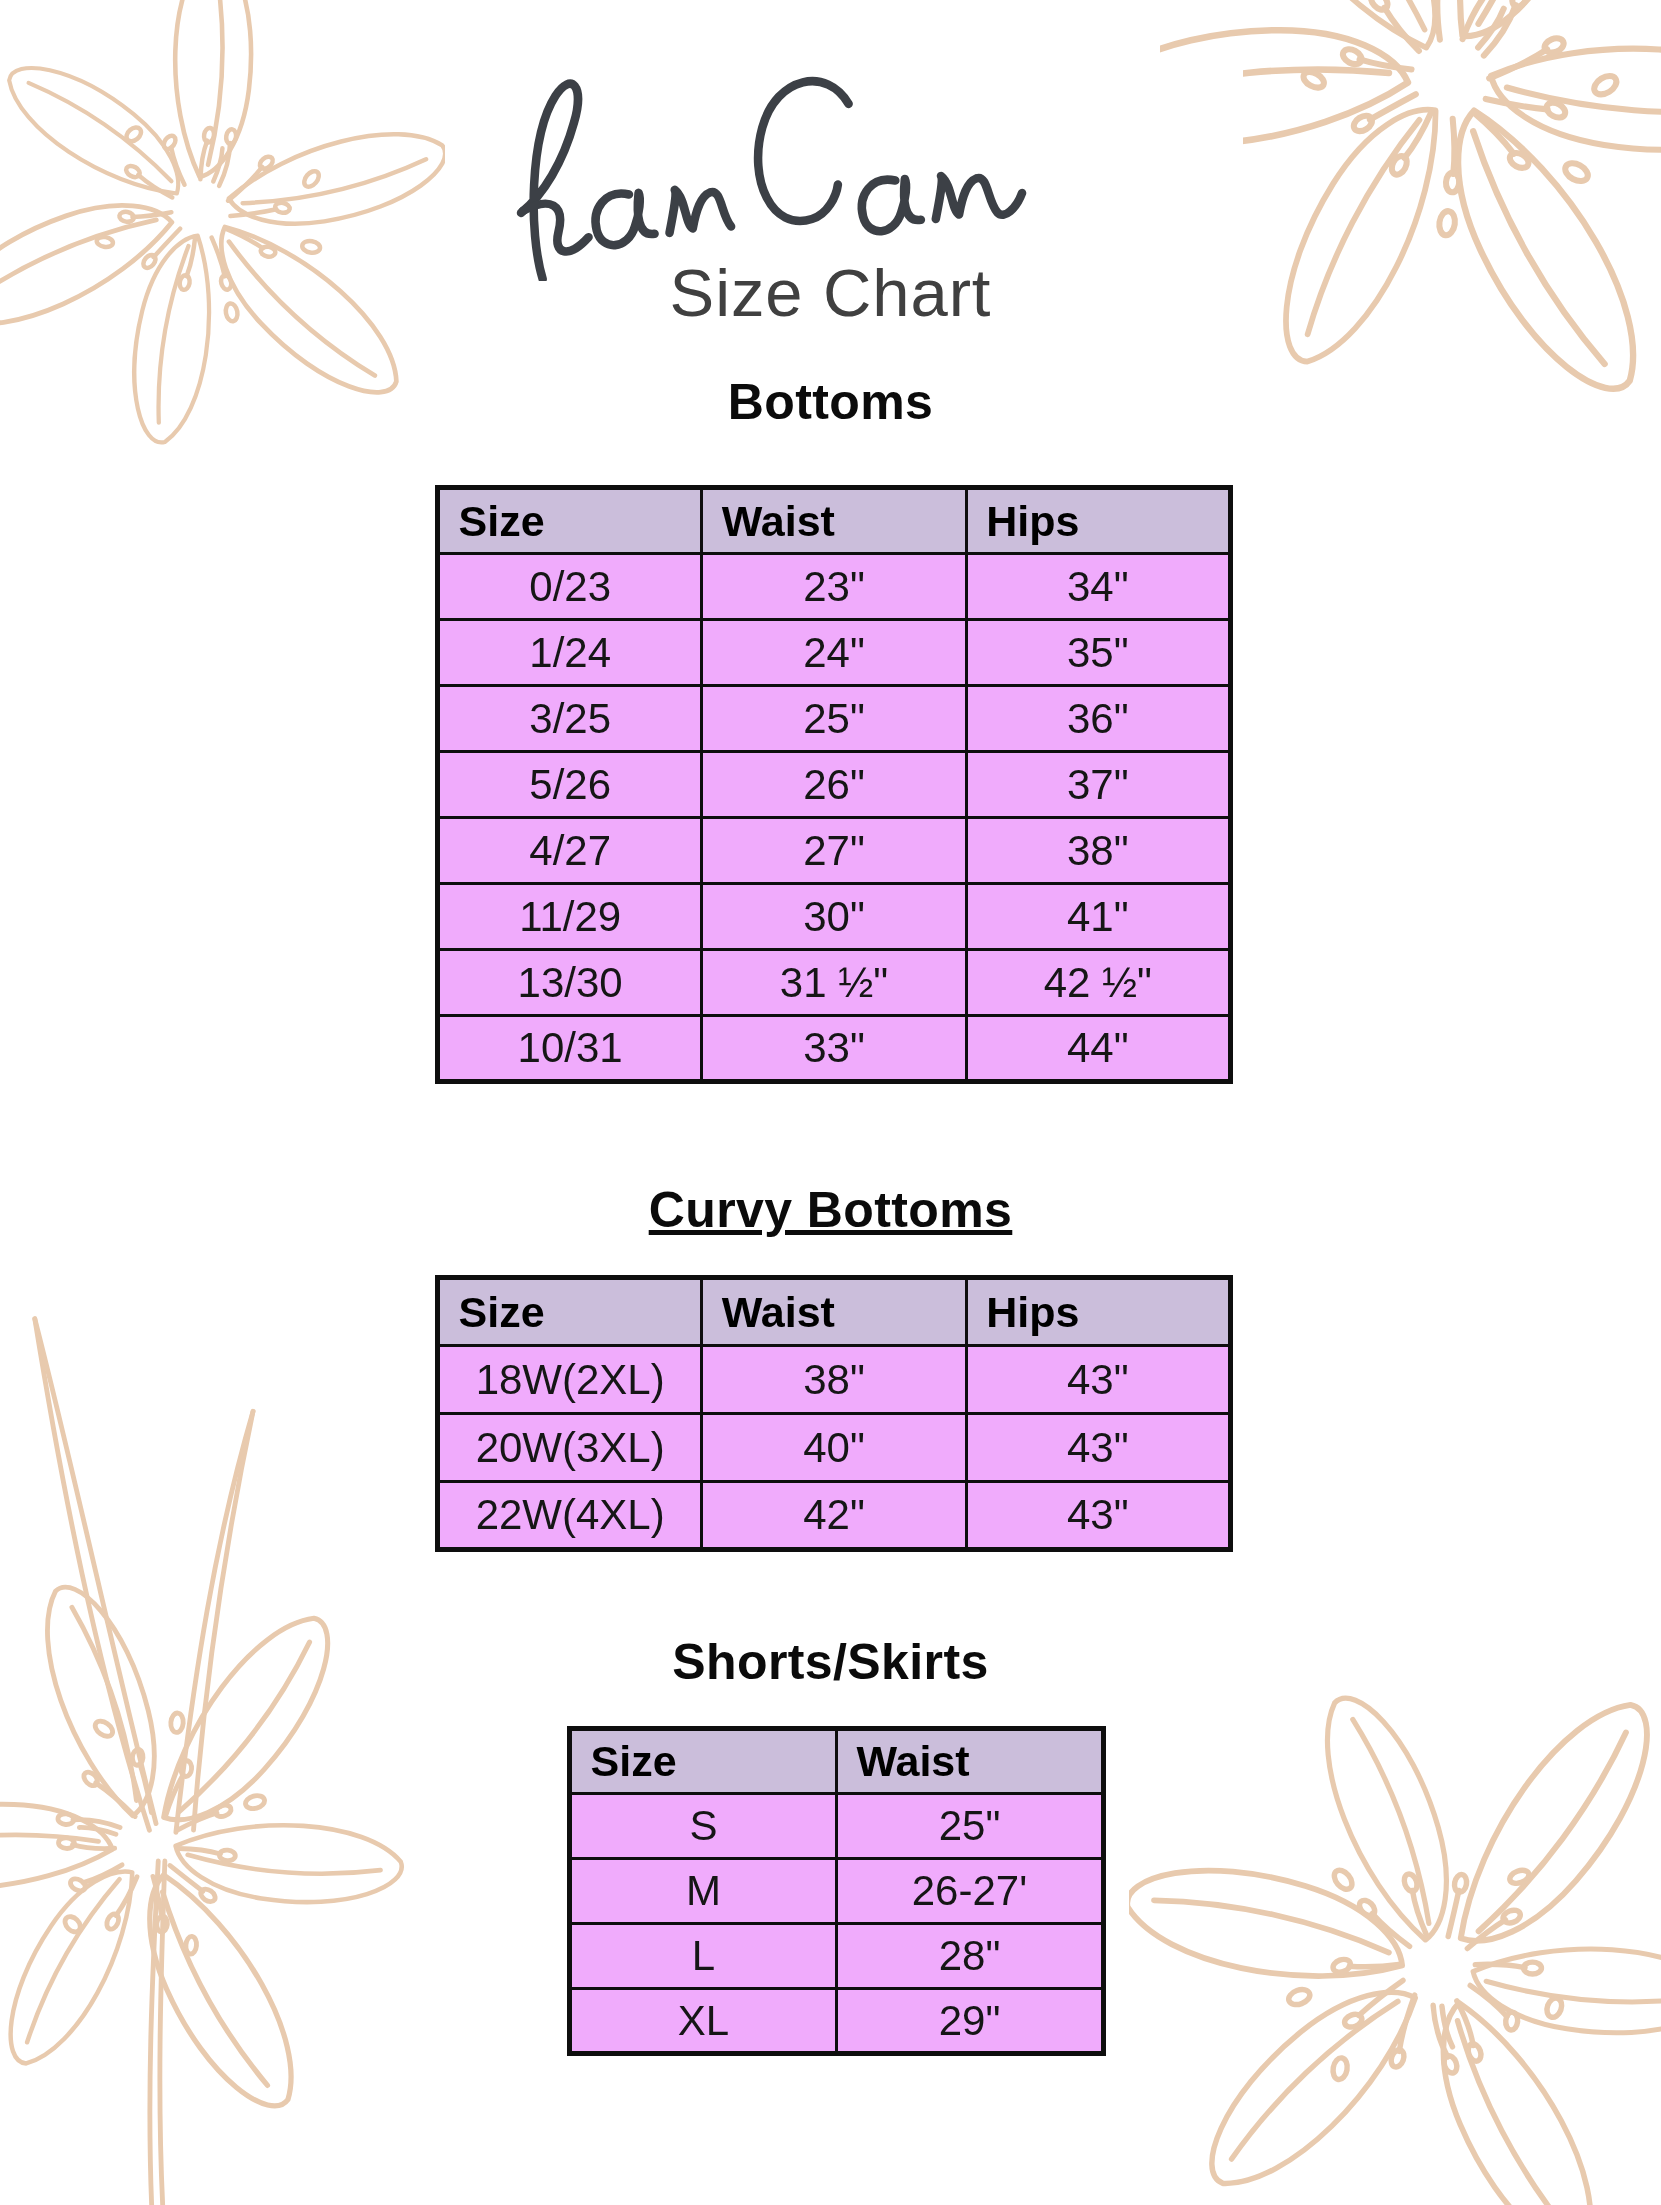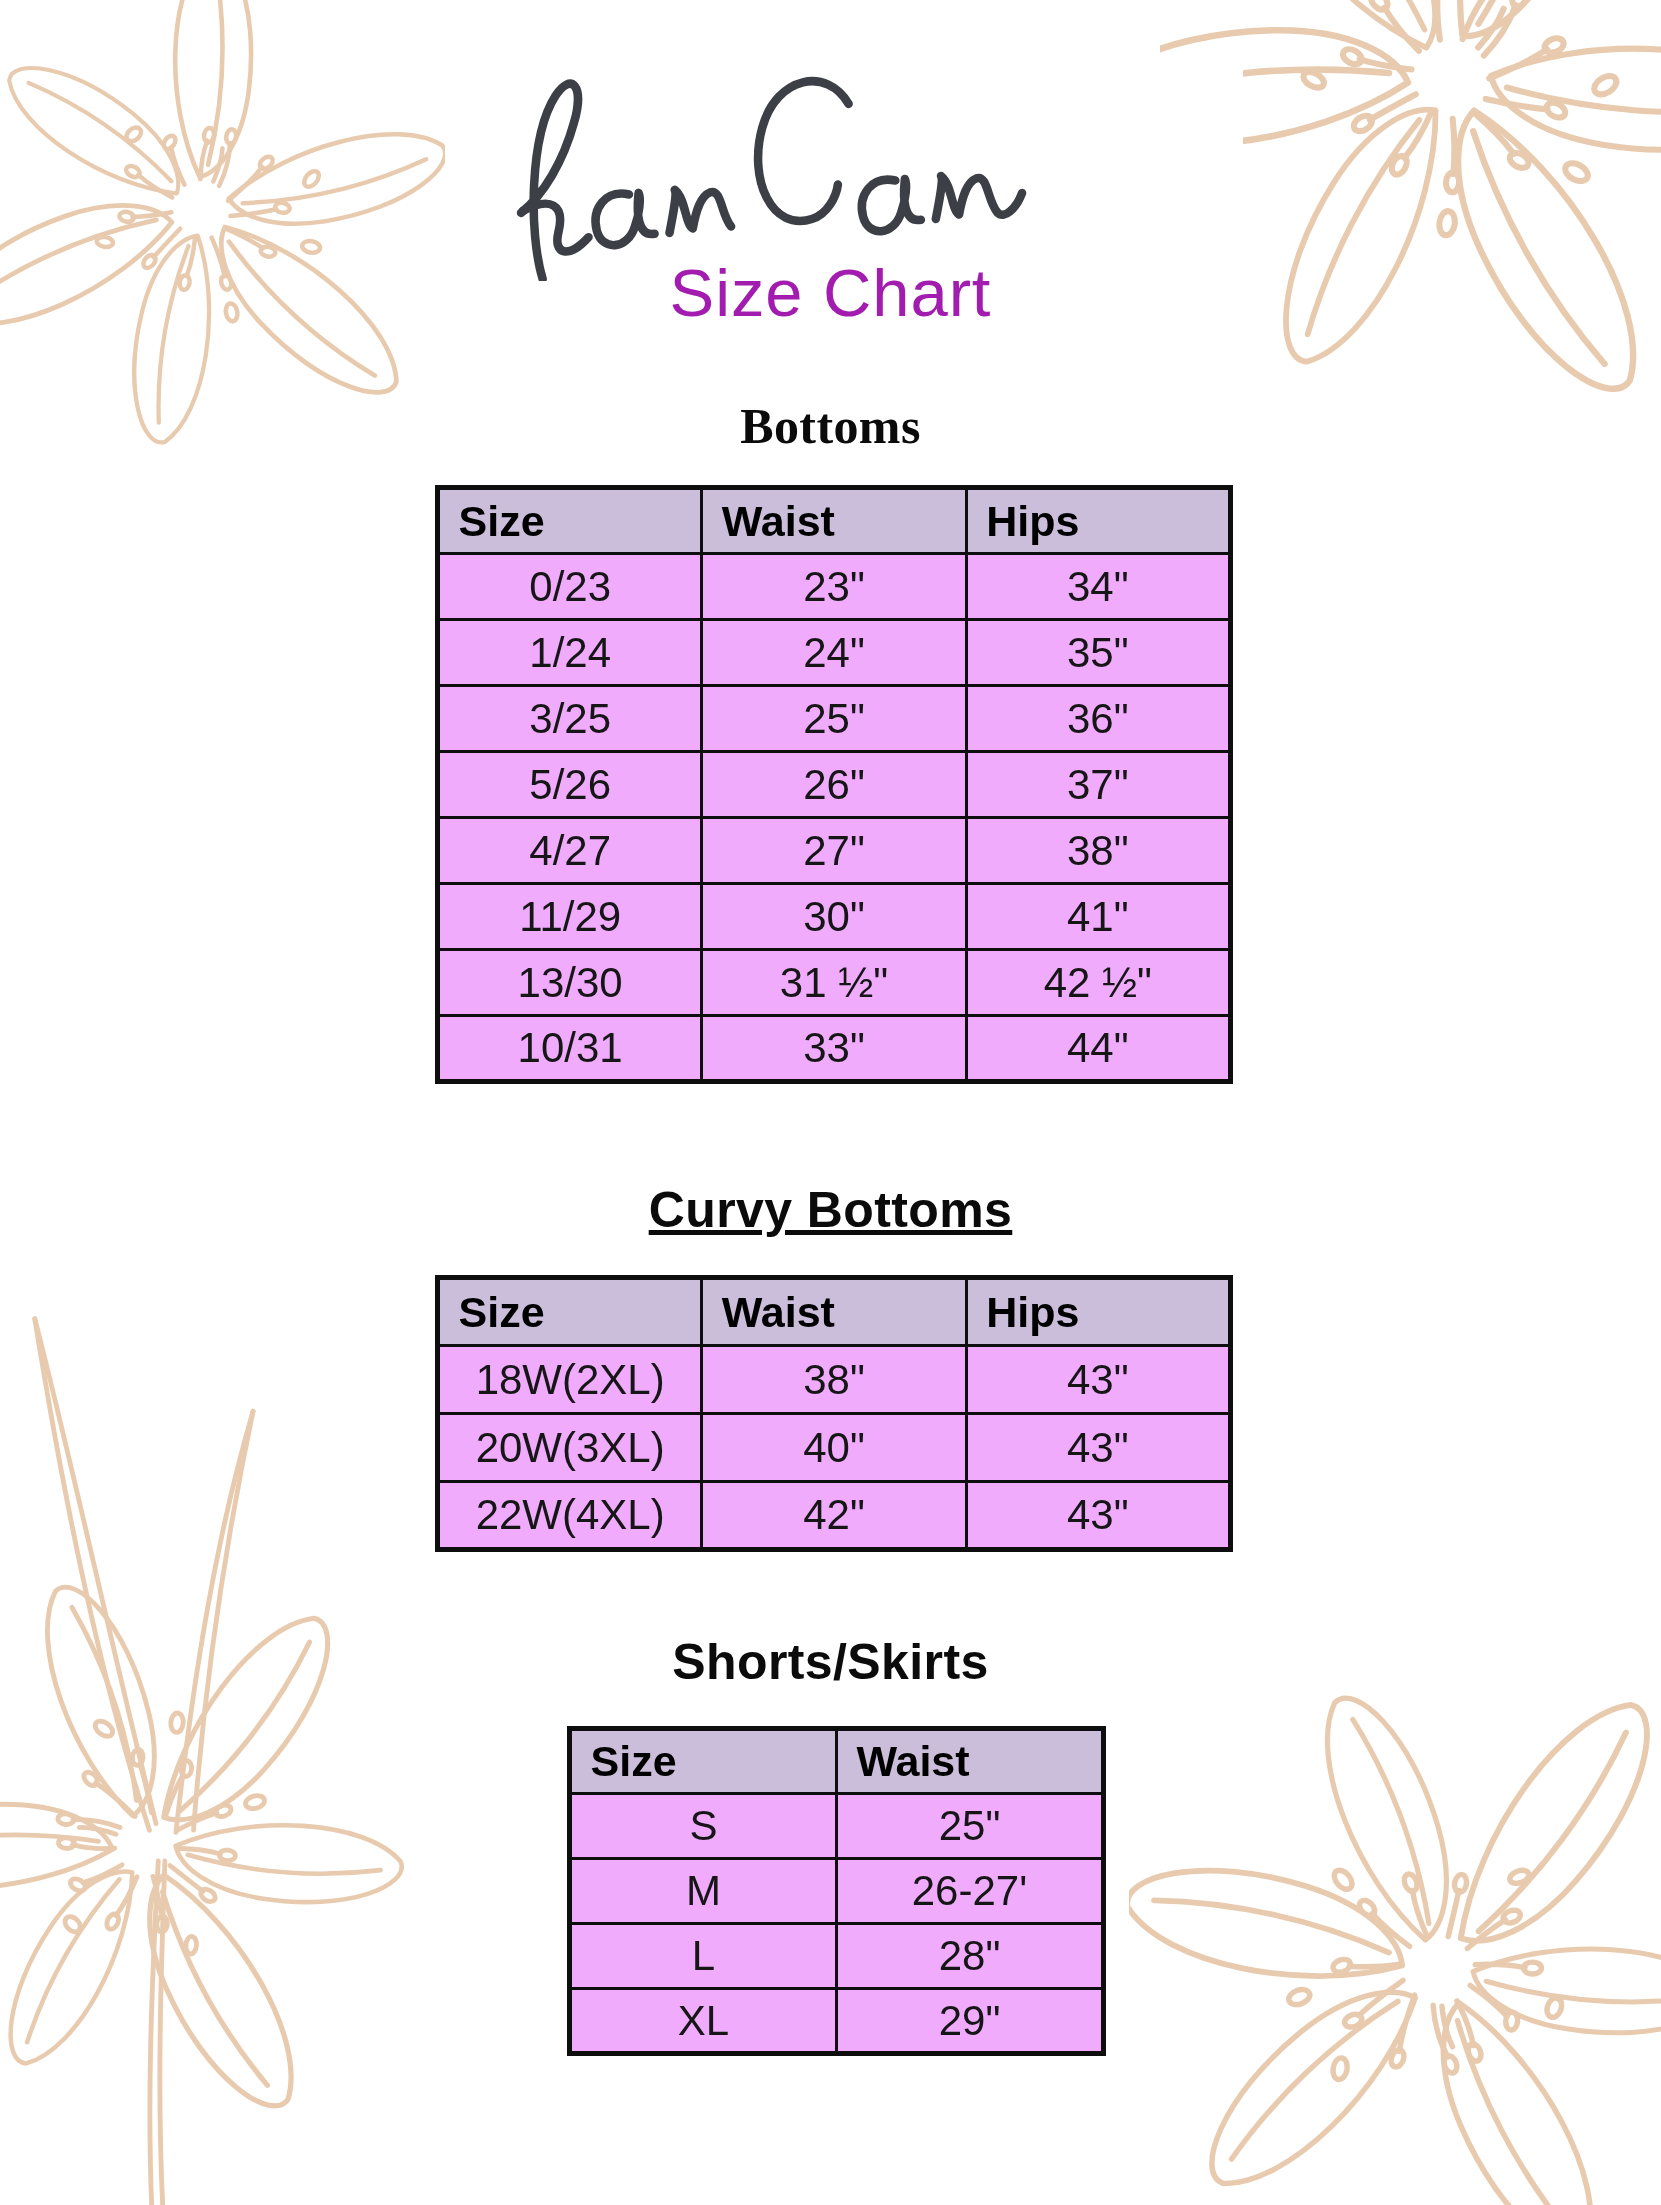--- a/index.html
+++ b/index.html
@@ -8,26 +8,26 @@
     background:#ffffff;font-family:"Liberation Sans",sans-serif;
   }
   
   .flower{position:absolute;z-index:0;pointer-events:none;}
   
   .logo-wrap{position:absolute;left:445px;top:53px;width:798px;height:212px;
     background:#ffffff;z-index:2;}
   .logo-wrap svg{position:absolute;left:33px;top:4.4px;}
   
   .subtitle{position:absolute;left:0;width:1661px;top:254px;text-align:center;
-    font-size:67px;line-height:1.15;font-weight:500;color:#a21caf;z-index:2;
+    font-size:67px;line-height:1.15;font-weight:500;color:#404040;z-index:2;
     letter-spacing:0.9px;}
   .section-heading{position:absolute;left:0;width:1661px;text-align:center;
     font-size:50px;line-height:1.15;font-weight:600;color:#0b0b0b;z-index:2;
     letter-spacing:0.4px;}
-  .h-bottoms{top:398px;font-family:Liberation Serif, serif;}
+  .h-bottoms{top:374px;}
   .h-curvy{top:1182px;text-decoration:underline;}
   .h-shorts{top:1634px;}
   
   table{border-collapse:collapse;table-layout:fixed;position:absolute;z-index:2;
     background:#f0abfc;border:5.7px solid #0e0e0e;}
   th,td{border:3.1px solid #0e0e0e;overflow:hidden;}
   th{background:#cbbedb;text-align:left;padding-left:18.5px;font-size:43px;
     font-weight:700;color:#000000;}
   td{text-align:center;font-size:42px;font-weight:400;color:#161616;
     vertical-align:middle;}

